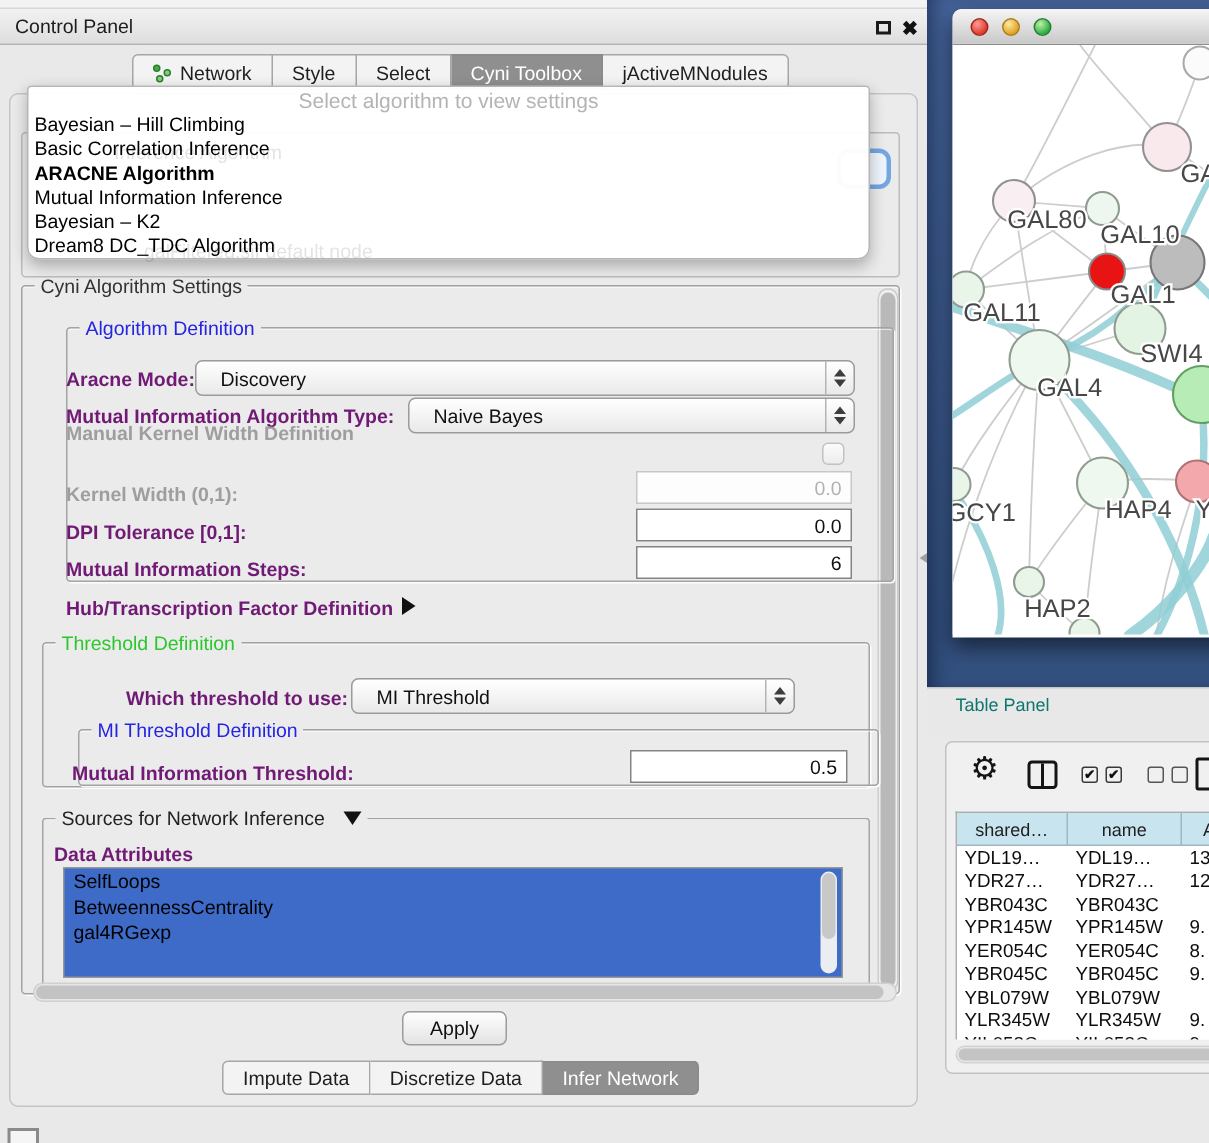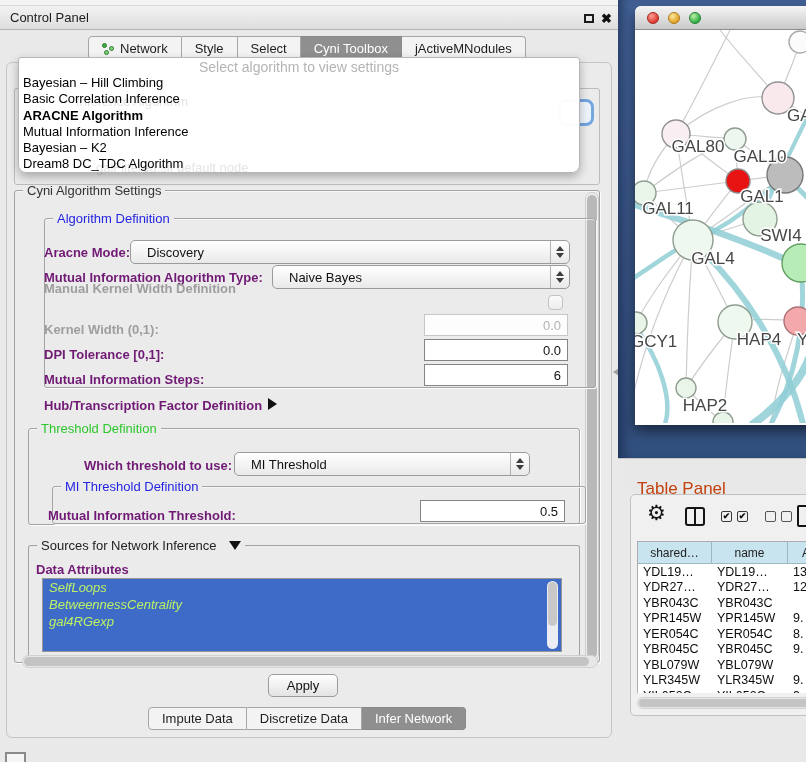--- a/index.html
+++ b/index.html
@@ -77,21 +77,21 @@
                border-left:9px solid #111; border-right:none; margin-left:6px; }
   .tri-down  { display:inline-block; width:0; height:0; border:6px solid transparent;
                border-top:9px solid #111; border-bottom:none; margin-left:6px; }
 
   .vscroll { position:absolute; left:585px; top:192px; width:14px; height:469px;
              background:#efefef; border:1px solid #cdcdcd; border-radius:7px; }
   .vthumb { position:absolute; left:1px; right:1px; top:2px; bottom:2px; background:#b9b9b9; border-radius:6px; }
 
   .attr-list { position:absolute; left:42px; top:578px; width:520px; height:74px;
                background:#3d6bc7; border:1px solid #979797; overflow:hidden; }
-  .attr-item { height:17px; line-height:17px; color:#bef264; font-size:13px; padding-left:6px;font-style:italic; }
+  .attr-item { height:17px; line-height:17px; color:#000000; font-size:13px; padding-left:6px; }
   .attr-vscroll { position:absolute; right:2px; top:2px; width:11px; height:68px;
                   background:rgba(244,244,244,.95); border-radius:6px; }
   .attr-vthumb { margin:1px; height:44px; background:#c8c8c8; border-radius:5px; }
 
   .hscroll { position:absolute; left:22px; top:655px; width:576px; height:13px;
              background:#e7e7e7; border:1px solid #d0d0d0; border-radius:7px; }
   .hthumb { position:absolute; left:1px; top:1px; bottom:1px; width:98.5%; background:#c3c3c3; border-radius:6px; }
 
   .apply-btn { position:absolute; left:268px; top:674px; width:70px; height:23px;
                border:1px solid #9c9c9c; border-radius:5px; background:linear-gradient(#fefefe,#e3e3e3);
@@ -113,21 +113,21 @@
                   background:linear-gradient(#f5f5f5,#c9c9c9); border-bottom:1px solid #8d8d8d;
                   border-radius:6px 0 0 0; }
   .light { position:absolute; top:6px; width:12px; height:12px; border-radius:50%; }
   .light.red    { left:12px;  background:radial-gradient(circle at 35% 30%, #ff9d94, #dc3c31 70%); border:1px solid #a2251d; }
   .light.yellow { left:33px;  background:radial-gradient(circle at 35% 30%, #ffe9a0, #e0a326 70%); border:1px solid #ad7c14; }
   .light.green  { left:54px;  background:radial-gradient(circle at 35% 30%, #c0f0a8, #2fae44 70%); border:1px solid #228131; }
   .net-canvas { position:absolute; left:0; top:24px; width:200px; height:393px; background:#fff; }
 
   .tp-titlebar { position:absolute; left:618px; top:458px; width:188px; height:34px;
                  background:#e8e8e8; border-top:1px solid #c6c6c6; }
-  .tp-title { font-size:17px; color:#c2410c; padding:20px 0 0 19px; }
+  .tp-title { font-size:12px; color:#0f766e; padding:4px 0 0 19px; }
   .tp-panel { position:absolute; left:630px; top:494px; width:200px; height:222px;
               background:#f0f0f0; border:1px solid #c2c2c2; border-radius:5px; }
   .tp-toolbar { position:absolute; left:0; top:0; width:100%; height:44px; }
   .gear { position:absolute; left:16px; top:7px; font-size:21px; color:#141414; line-height:1; }
   .col-ico { position:absolute; left:54px; top:12px; width:20px; height:19px; border:2.5px solid #141414; border-radius:3px; }
   .col-ico::after { content:""; position:absolute; left:6.5px; top:0; bottom:0; width:2.5px; background:#141414; }
   .cb-ico { position:absolute; top:16px; width:11px; height:11px; border:1.5px solid #3a3a3a; border-radius:2px;
             font-size:9px; line-height:9px; text-align:center; color:#111; font-weight:bold; }
   .doc-ico { position:absolute; left:166px; top:10px; width:16px; height:22px; border:2.5px solid #141414; border-radius:2px; background:#f0f0f0;}
 

